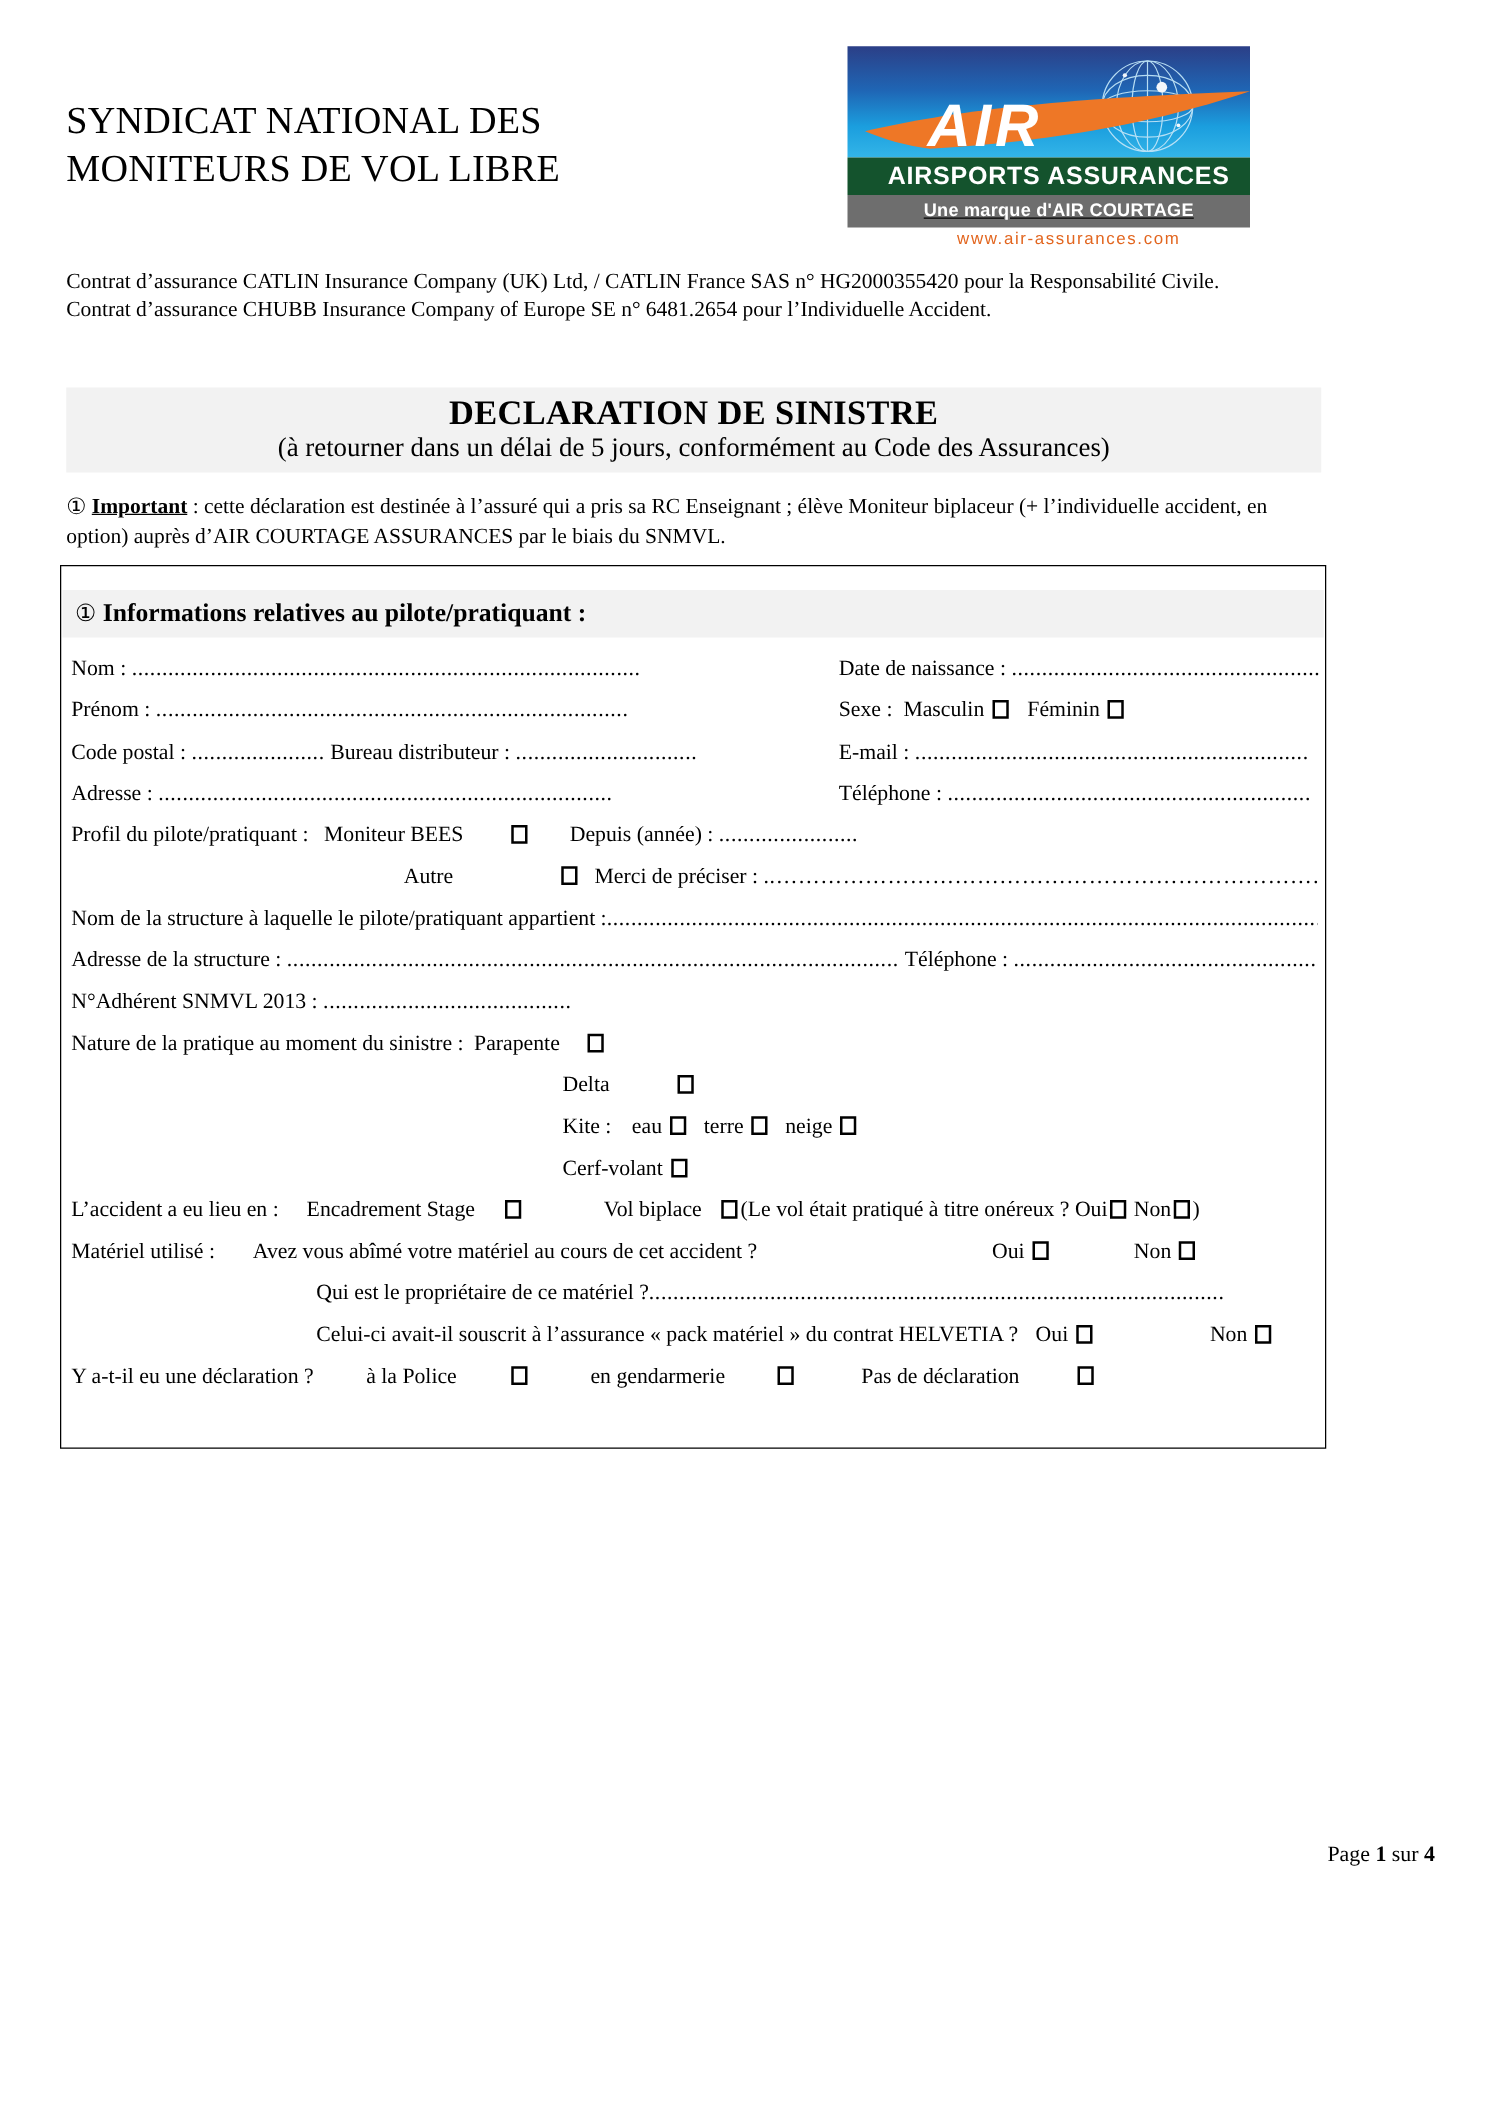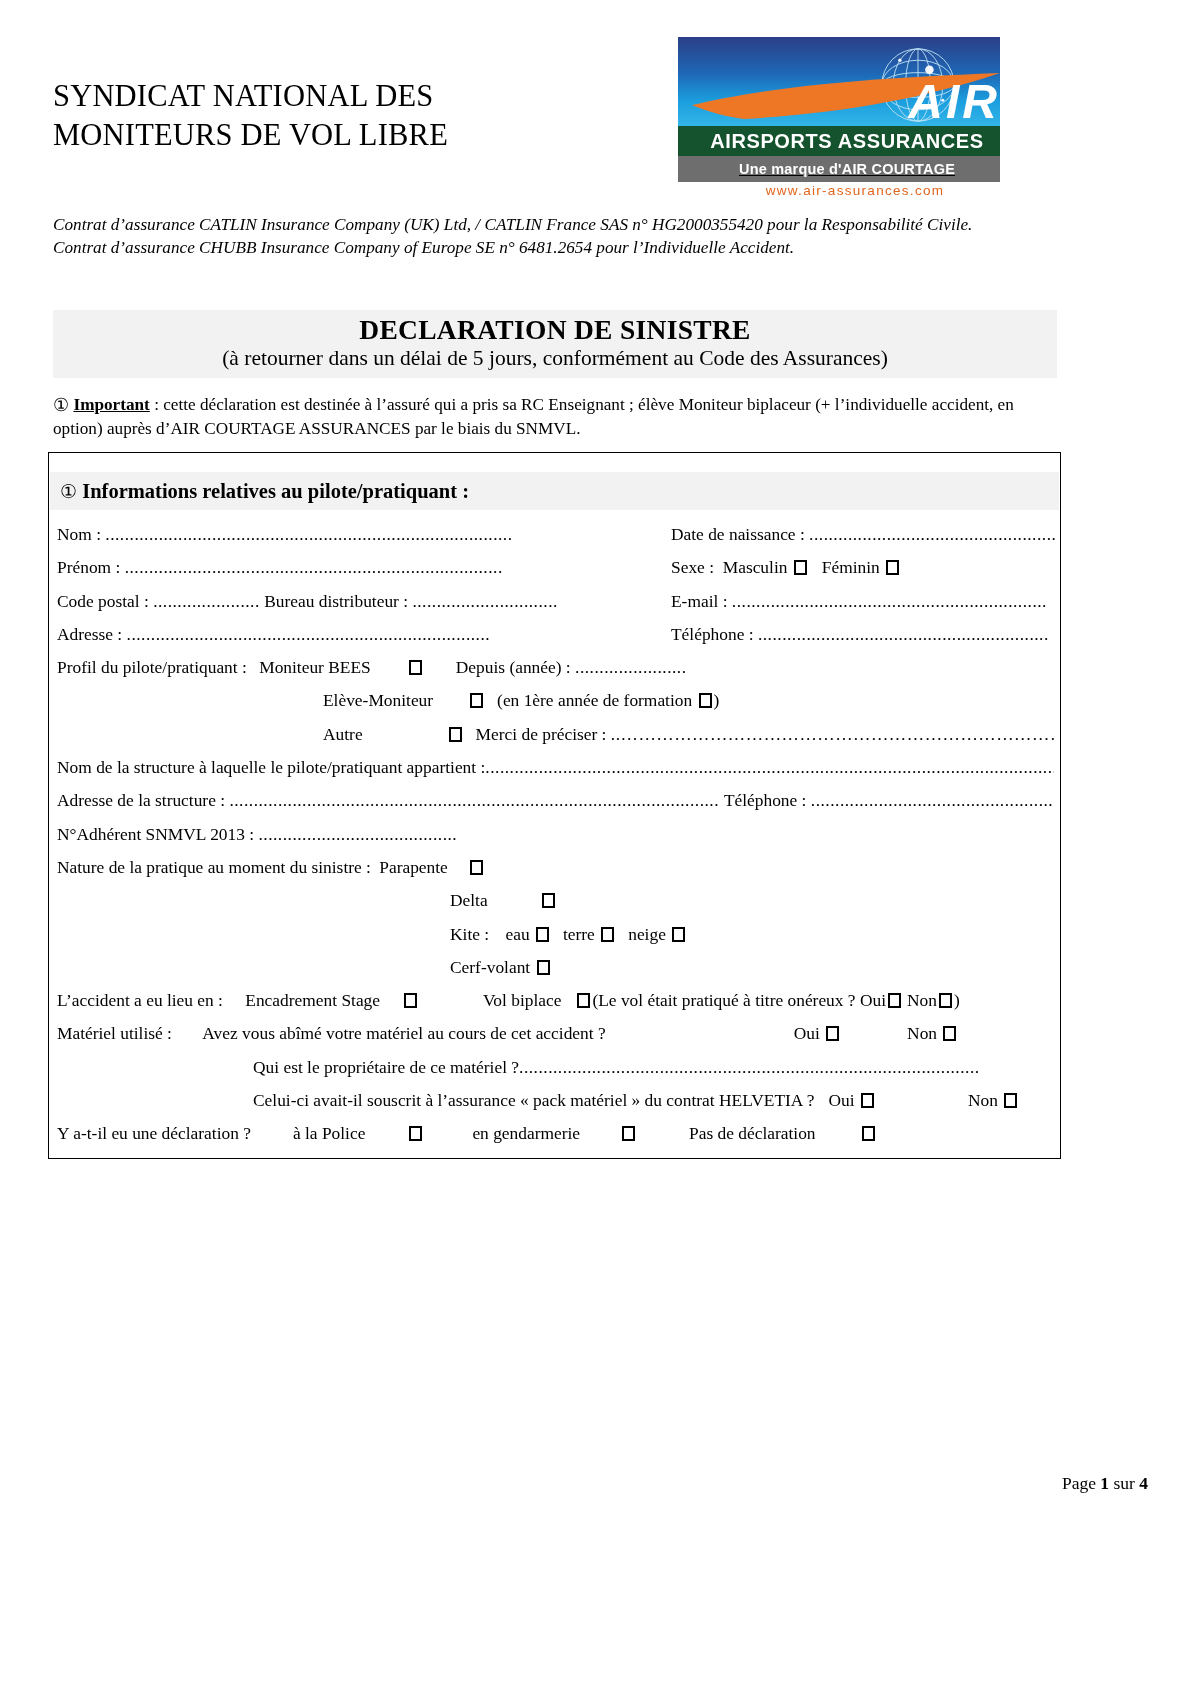--- a/index.html
+++ b/index.html
@@ -83,21 +83,21 @@
     top: 40px;
     width: 258px;
     height: 50px;
     font-family: "Liberation Sans", sans-serif;
     font-weight: bold;
     font-style: italic;
     font-size: 48px;
     color: #ffffff;
     letter-spacing: 3px;
     line-height: 50px;
-    text-align: right;
+    text-align: left;
   }
   .logo-bar-orange {
     position: absolute;
     left: 0;
     top: 89px;
     width: 322px;
     height: 30px;
     background: #14532d;
   }
   .logo-bar-orange span {
@@ -145,21 +145,20 @@
   }
 
   
   .contracts {
     position: absolute;
     left: 53px;
     top: 203px;
     width: 972px;
     font-size: 17.2px;
     line-height: 1.32;
-    font-style: italic;
   }
   .contracts p { margin: 0; }
 
   
   .title-band {
     position: absolute;
     left: 53px;
     top: 299px;
     width: 1004px;
     height: 68px;
@@ -367,23 +366,20 @@
 
       <div class="row">
         <span class="col-l"><span>Adresse : </span><span class="dots">...........................................................................</span></span>
         <span class="col-r"><span>Téléphone : </span><span class="dots">............................................................</span></span>
       </div>
 
       <div class="row">
         <span class="full"><span>Profil du pilote/pratiquant : </span><span class="sp" style="width:8px"></span><span>Moniteur BEES</span><span class="sp" style="width:36px"></span><span class="cb"></span><span class="sp" style="width:32px"></span><span>Depuis (année) : </span><span class="dots">.......................</span></span>
       </div>
 
-      <div class="row">
-        <span class="full" style="left:274px"><span>Elève-Moniteur</span><span class="sp" style="width:35px"></span><span class="cb"></span><span class="sp" style="width:12px"></span><span>(en 1ère année de formation </span><span class="cb"></span><span>)</span></span>
-      </div>
 
       <div class="row">
         <span class="full" style="left:274px"><span>Autre</span><span class="sp" style="width:84px"></span><span class="cb"></span><span class="sp" style="width:12px"></span><span>Merci de préciser : </span><span class="dots">..……………………………………………………………………………....</span></span>
       </div>
 
       <div class="row">
         <span class="full"><span>Nom de la structure à laquelle le pilote/pratiquant appartient :</span><span class="dots">.............................................................................................................................................</span></span>
       </div>
 
       <div class="row">

